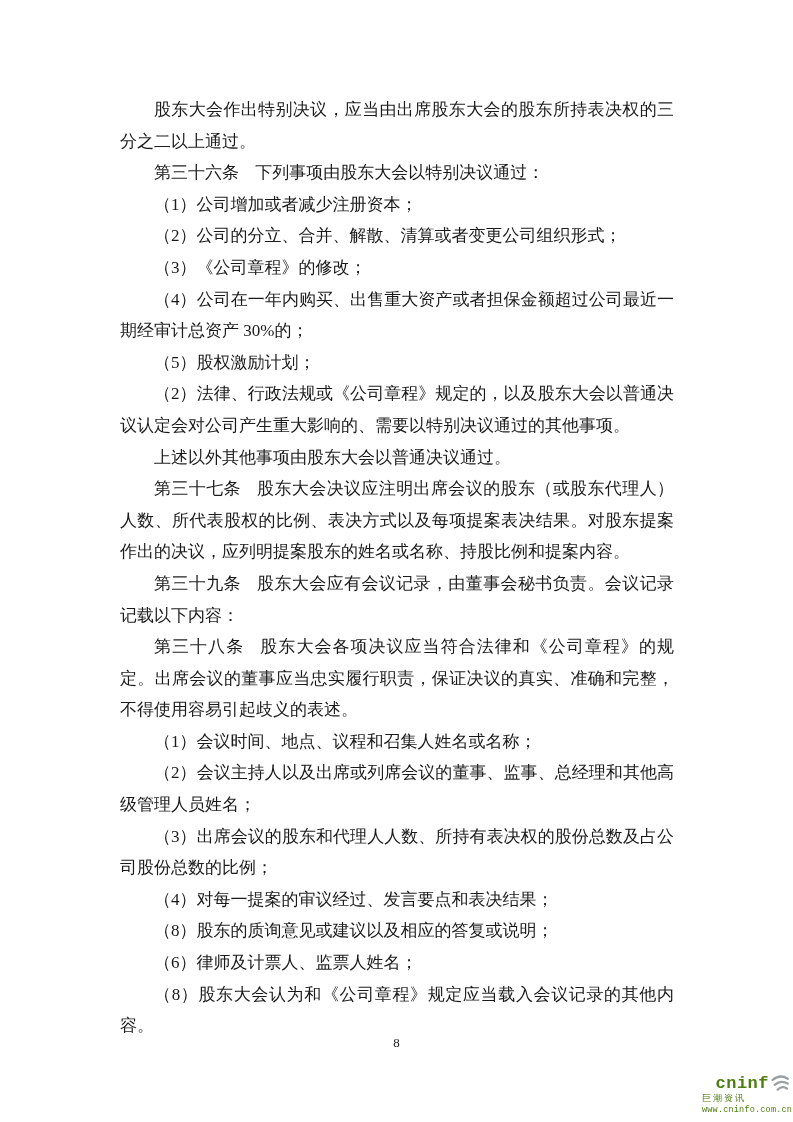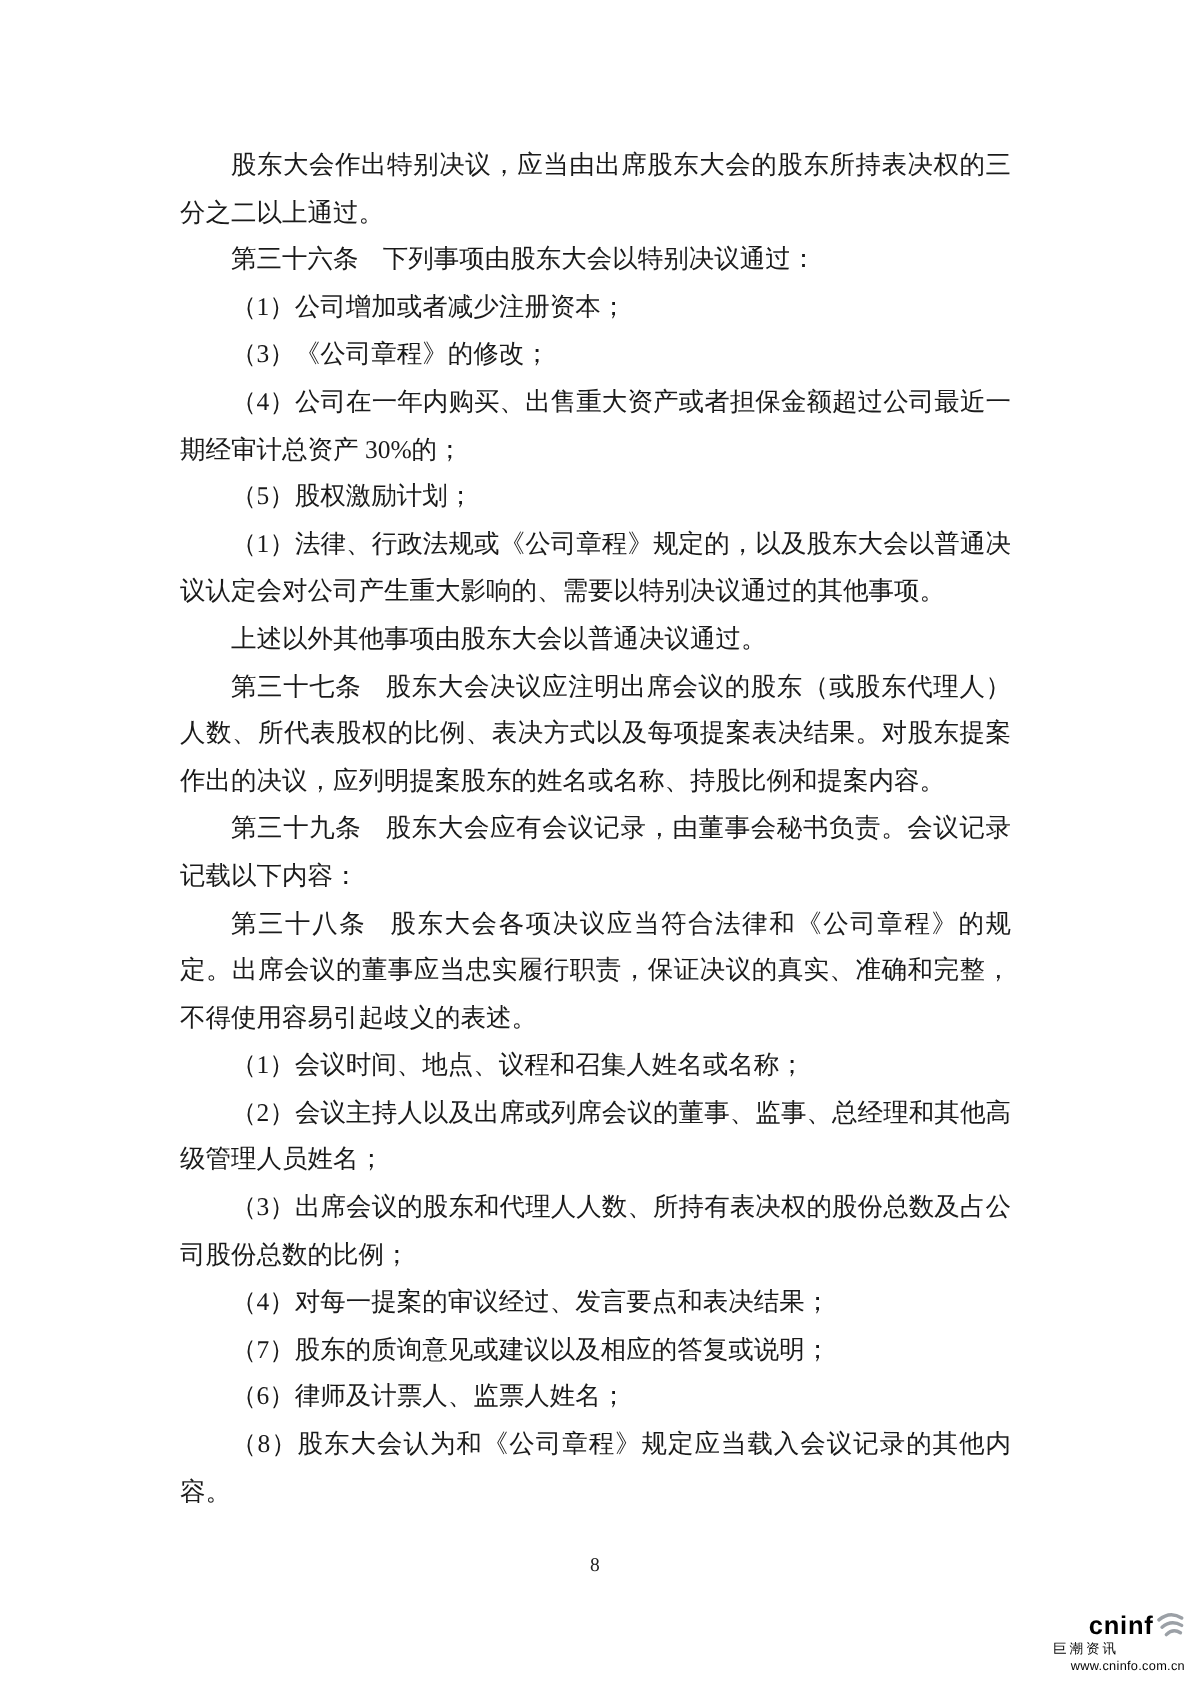--- a/index.html
+++ b/index.html
@@ -36,22 +36,22 @@
     width: 793px;
     text-align: center;
     font-size: 13px;
     color: #222222;
   }
   .cninfo-logo {
     position: absolute;
     right: 3px;
     bottom: 8px;
     width: 88px;
-    font-family: Liberation Sans, sans-serif;
-    color: #000000;
+    font-family: Liberation Mono, monospace;
+    color: #4d7c0f;
     text-align: right;
     line-height: 1;
   }
   .logo-row1 {
     display: flex;
     align-items: center;
     justify-content: flex-end;
     gap: 1px;
   }
   .logo-brand {
@@ -72,33 +72,34 @@
     white-space: nowrap;
   }
 </style>
 </head>
 <body>
 
 <main class="doc-body">
     <p class="para">股东大会作出特别决议，应当由出席股东大会的股东所持表决权的三分之二以上通过。</p>
     <p class="para"><strong class="clause-no">第三十六条</strong>下列事项由股东大会以特别决议通过：</p>
     <p class="para">（1）公司增加或者减少注册资本；</p>
+    <p class="para">（2）公司的分立、合并、解散、清算或者变更公司组织形式；</p>
     <p class="para">（3）《公司章程》的修改；</p>
     <p class="para">（4）公司在一年内购买、出售重大资产或者担保金额超过公司最近一期经审计总资产 30%的；</p>
     <p class="para">（5）股权激励计划；</p>
-    <p class="para">（1）法律、行政法规或《公司章程》规定的，以及股东大会以普通决议认定会对公司产生重大影响的、需要以特别决议通过的其他事项。</p>
+    <p class="para">（2）法律、行政法规或《公司章程》规定的，以及股东大会以普通决议认定会对公司产生重大影响的、需要以特别决议通过的其他事项。</p>
     <p class="para">上述以外其他事项由股东大会以普通决议通过。</p>
     <p class="para"><strong class="clause-no">第三十七条</strong>股东大会决议应注明出席会议的股东（或股东代理人）人数、所代表股权的比例、表决方式以及每项提案表决结果。对股东提案作出的决议，应列明提案股东的姓名或名称、持股比例和提案内容。</p>
     <p class="para"><strong class="clause-no">第三十九条</strong>股东大会应有会议记录，由董事会秘书负责。会议记录记载以下内容：</p>
     <p class="para"><strong class="clause-no">第三十八条</strong>股东大会各项决议应当符合法律和《公司章程》的规定。出席会议的董事应当忠实履行职责，保证决议的真实、准确和完整，不得使用容易引起歧义的表述。</p>
     <p class="para">（1）会议时间、地点、议程和召集人姓名或名称；</p>
     <p class="para">（2）会议主持人以及出席或列席会议的董事、监事、总经理和其他高级管理人员姓名；</p>
     <p class="para">（3）出席会议的股东和代理人人数、所持有表决权的股份总数及占公司股份总数的比例；</p>
     <p class="para">（4）对每一提案的审议经过、发言要点和表决结果；</p>
-    <p class="para">（7）股东的质询意见或建议以及相应的答复或说明；</p>
+    <p class="para">（8）股东的质询意见或建议以及相应的答复或说明；</p>
     <p class="para">（6）律师及计票人、监票人姓名；</p>
     <p class="para">（8）股东大会认为和《公司章程》规定应当载入会议记录的其他内容。</p>
   </main>
 
 <div class="page-number">8</div>
 
 <div class="cninfo-logo">
   <div class="logo-row1">
     <span class="logo-brand">cninf</span>
     <svg class="logo-swirl" viewBox="0 0 24 22" xmlns="http://www.w3.org/2000/svg">

